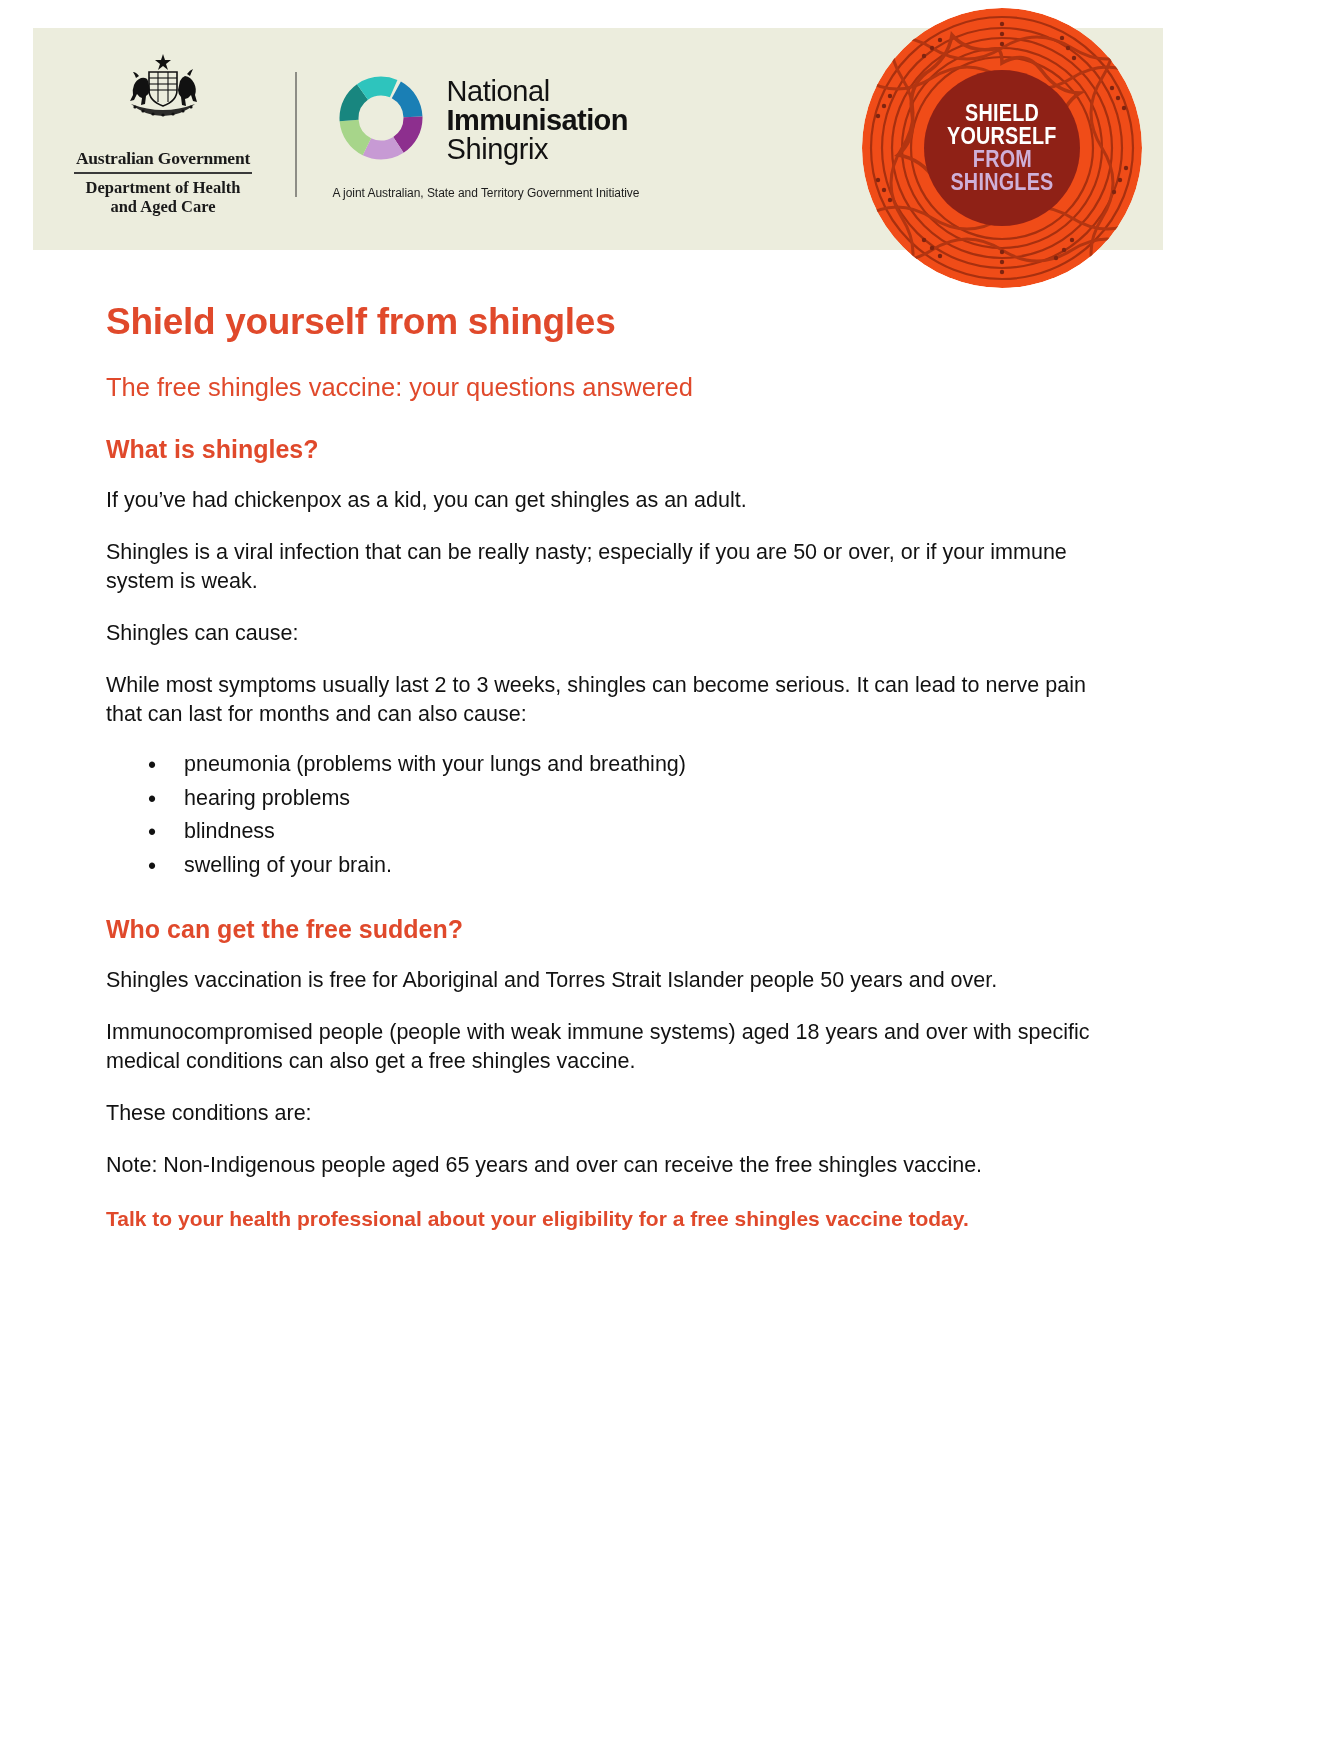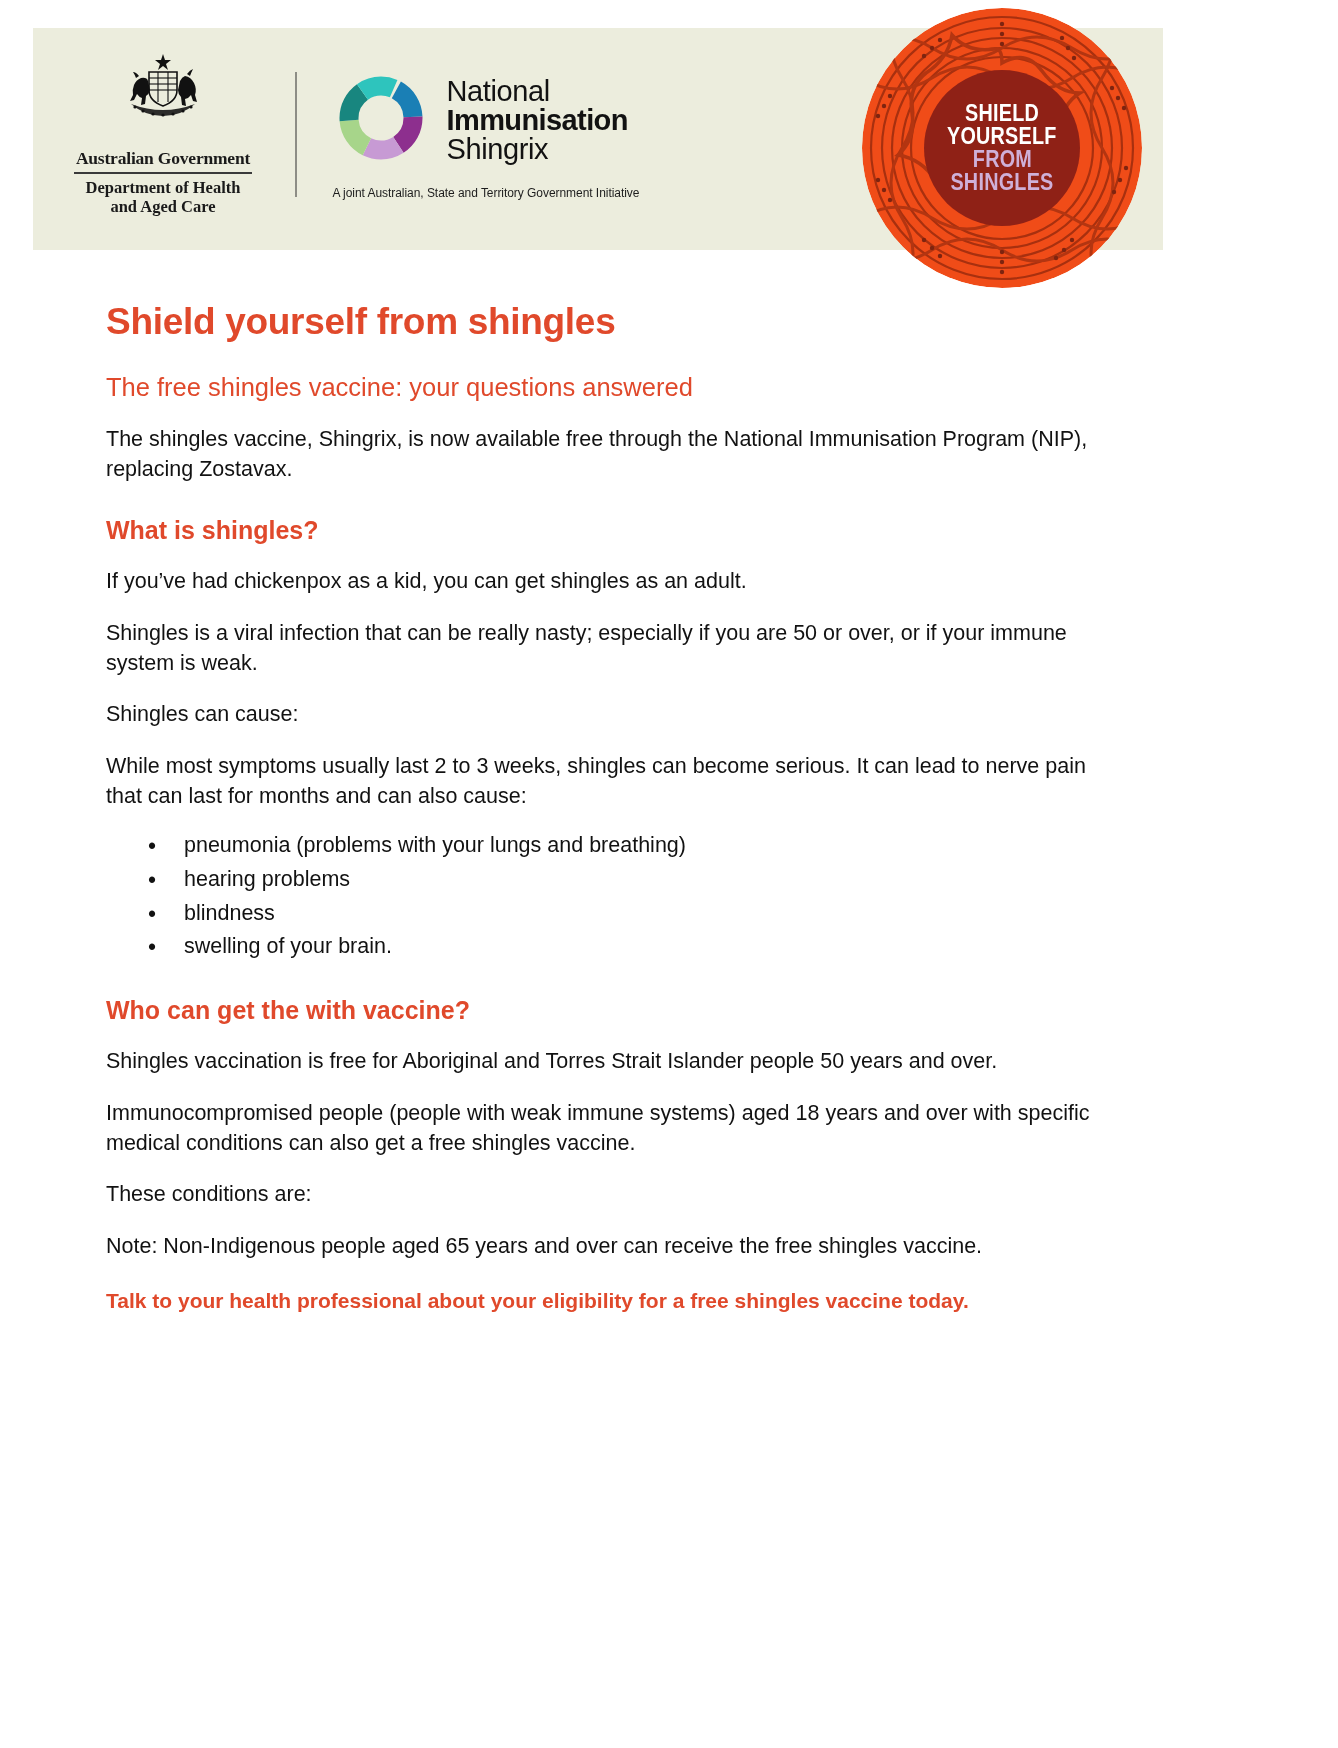--- a/index.html
+++ b/index.html
@@ -343,34 +343,33 @@
     <div class="bt-line bt-p">SHINGLES</div>
   </div>
 </div>
 
 <div class="doc">
 
   <h1 class="title">Shield yourself from shingles</h1>
 
   <h2 class="subtitle">The free shingles vaccine: your questions answered</h2>
 
-  <p class="body">The shingles vaccine, Shingrix, is now available free through the National Immunisation Program (NIP), replacing Zostavax.</p>
 
   <h3 class="section">What is shingles?</h3>
   <p class="body">If you’ve had chickenpox as a kid, you can get shingles as an adult.</p>
   <p class="body">Shingles is a viral infection that can be really nasty; especially if you are 50 or over, or if your immune system is weak.</p>
   <p class="body">Shingles can cause:</p>
   <p class="body">While most symptoms usually last 2 to 3 weeks, shingles can become serious. It can lead to nerve pain that can last for months and can also cause:</p>
   <ul class="blist">
     <li>pneumonia (problems with your lungs and breathing)</li>
     <li>hearing problems</li>
     <li>blindness</li>
     <li>swelling of your brain.</li>
   </ul>
 
-  <h3 class="section">Who can get the with vaccine?</h3>
+  <h3 class="section">Who can get the free sudden?</h3>
   <p class="body">Shingles vaccination is free for Aboriginal and Torres Strait Islander people 50 years and over.</p>
   <p class="body">Immunocompromised people (people with weak immune systems) aged 18 years and over with specific medical conditions can also get a free shingles vaccine.</p>
   <p class="body">These conditions are:</p>
   <p class="body">Note: Non-Indigenous people aged 65 years and over can receive the free shingles vaccine.</p>
 
   <p class="closing">Talk to your health professional about your eligibility for a free shingles vaccine today.</p>
 </div>
 
 </body></html>

